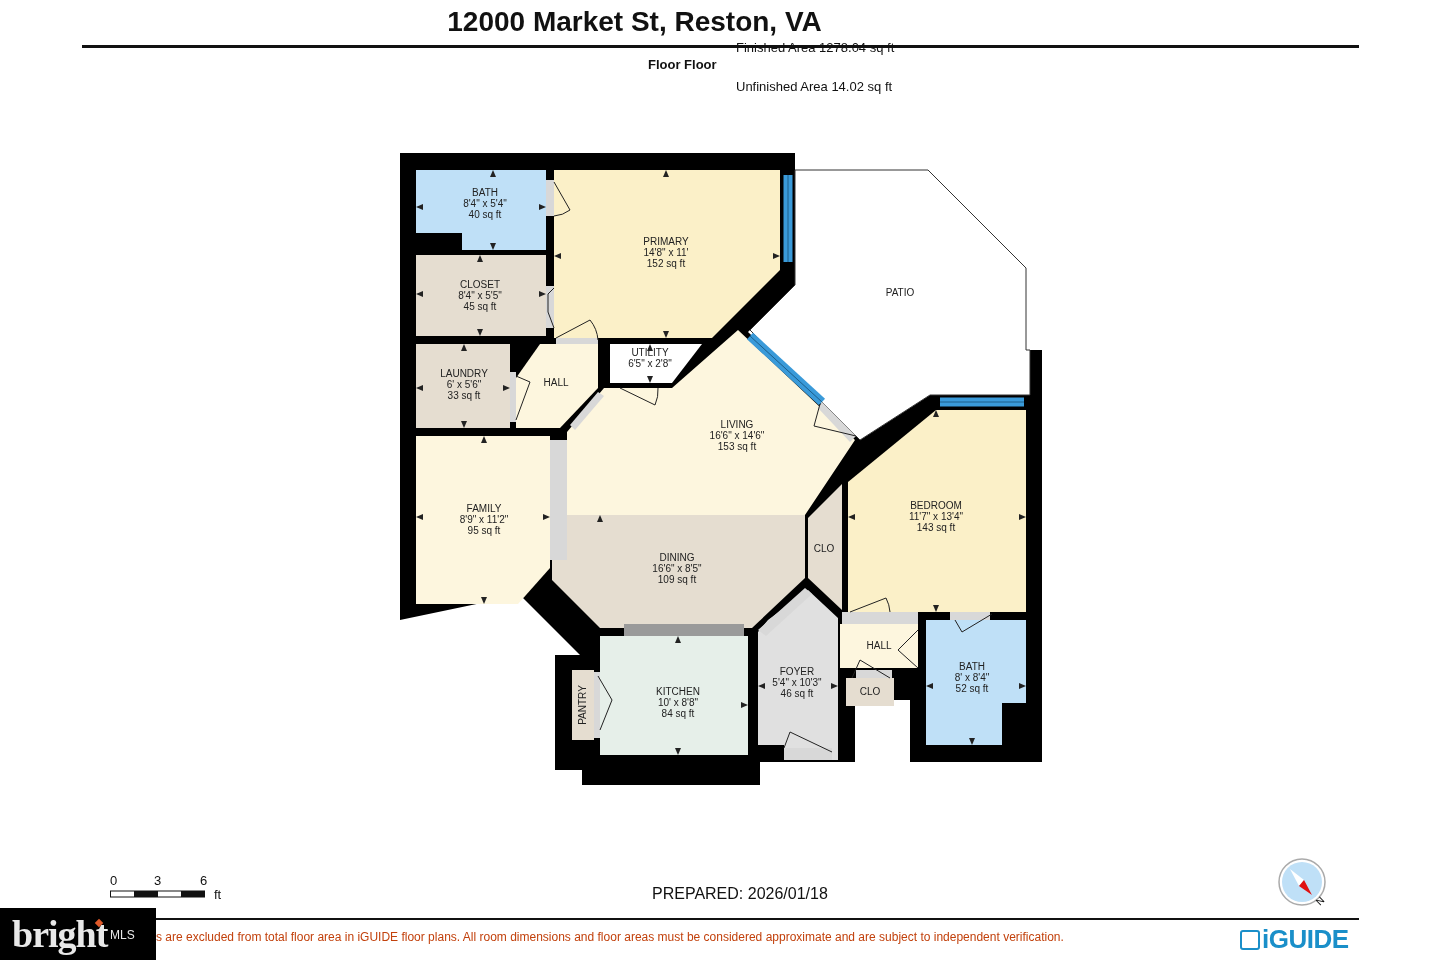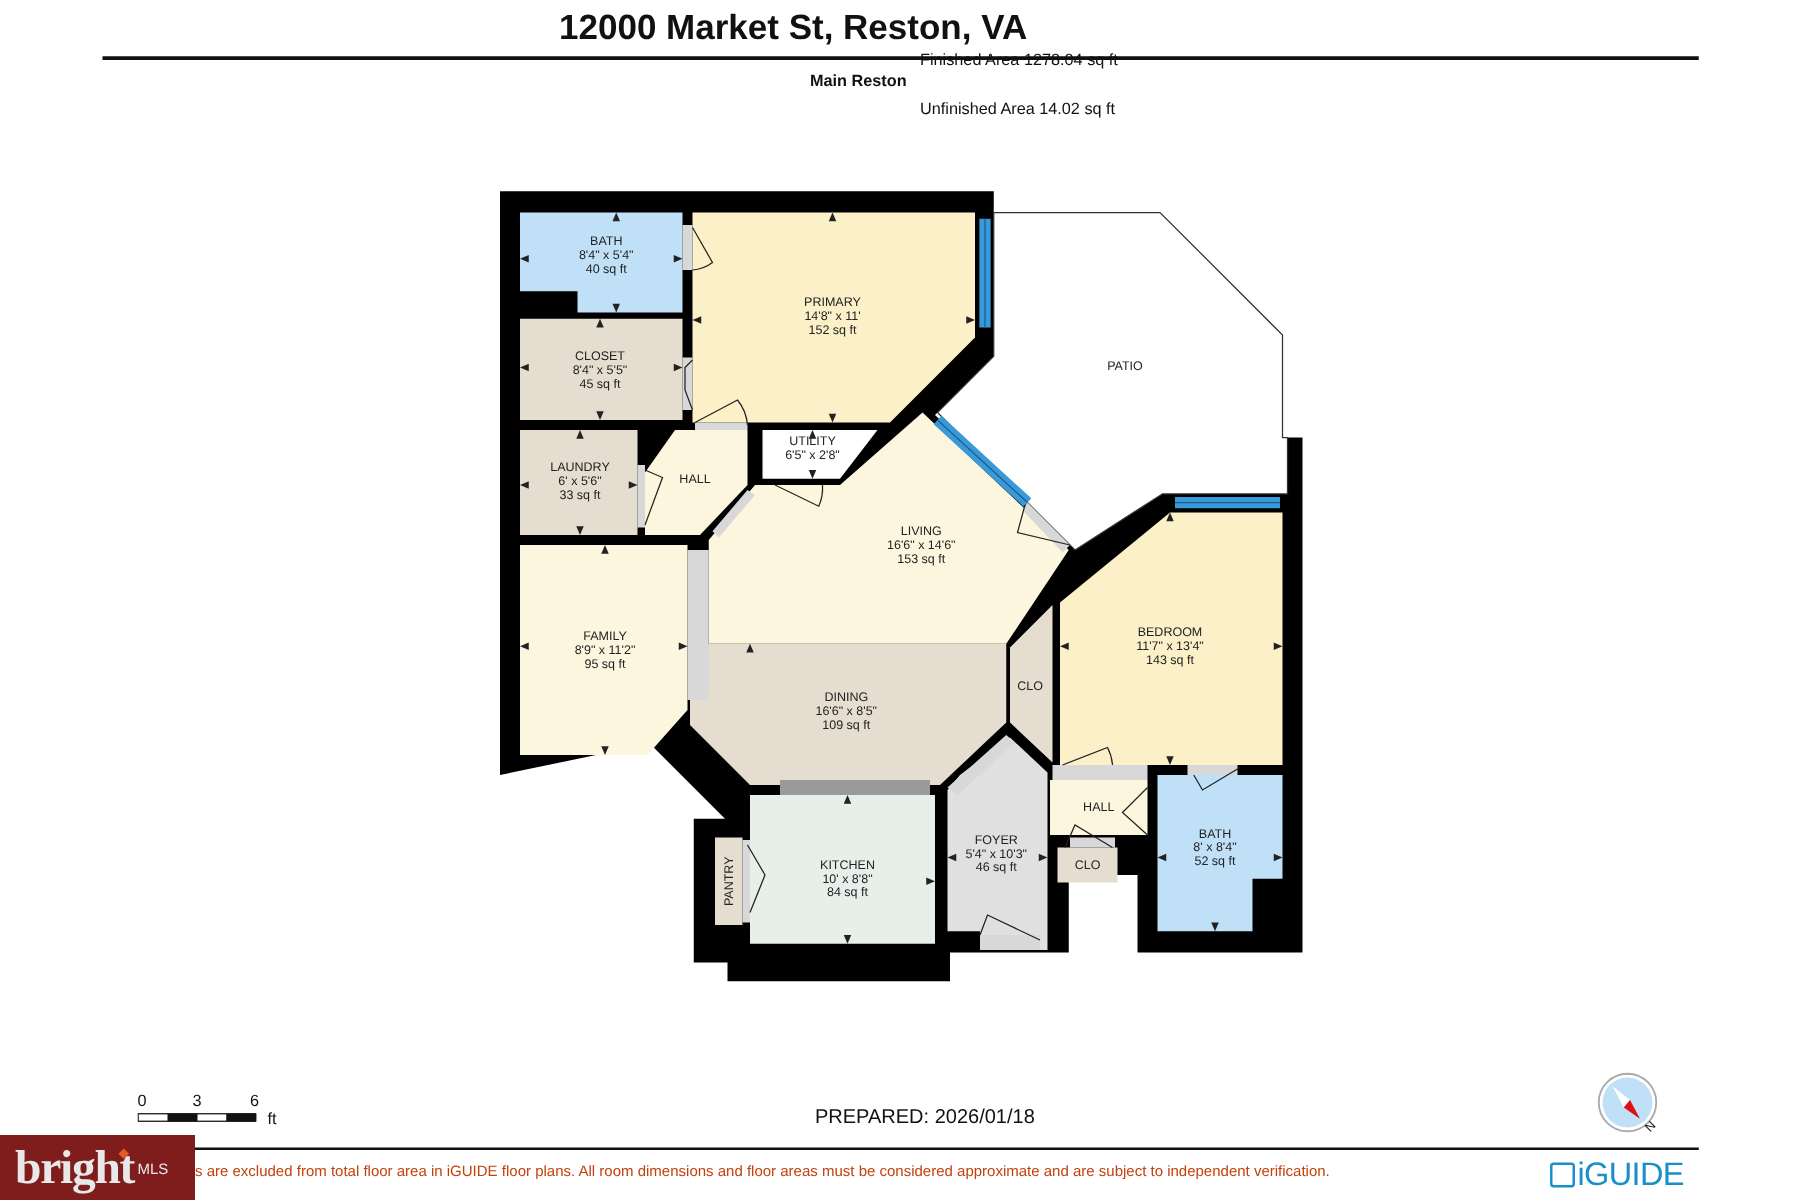--- a/index.html
+++ b/index.html
@@ -13,34 +13,34 @@
     .area-line.l1 { top: 40px; }
     .area-line.l2 { top: 79px; text-align: center; }
     .plan { position: absolute; left: 0; top: 0; }
     .rlabel { font-family: "Liberation Sans", sans-serif; font-size: 10px; fill: #222; text-anchor: middle; }
     .scale { position: absolute; left: 110px; top: 873px; }
     .scale-nums { position: absolute; left: 110px; top: 873px; font-size: 13px; width: 110px; height: 16px; }
     .scale-nums span { position: absolute; }
     .scale-unit { position: absolute; left: 214px; top: 887px; font-size: 13px; text-align: center; }
     .prepared { position: absolute; left: 652px; top: 885px; font-size: 16px; }
     .disclaimer { position: absolute; left: 156px; top: 930px; font-size: 12px; color: #c2410c; }
-    .bright { position: absolute; left: 0; top: 908px; width: 156px; height: 52px; background: #7f1d1d; color: #e6e6e6; }
+    .bright { position: absolute; left: 0; top: 908px; width: 156px; height: 52px; background: #000000; color: #e6e6e6; }
     .bright .b1 { position: absolute; left: 12px; top: 4px; font-family: "Liberation Serif", serif; font-size: 38px; font-weight: bold; letter-spacing: -1px; color: #e8e8e8; }
     .bright .b2 { position: absolute; left: 110px; top: 20px; font-size: 12px; color: #e8e8e8; }
     .bright .dot { position: absolute; left: 96px; top: 12px; width: 6px; height: 6px; background: #e05a2a; transform: rotate(45deg); }
-    .iguide { position: absolute; left: 1240px; top: 924px; font-size: 26px; color: #1a8fc9; letter-spacing: -0.5px; }
+    .iguide { position: absolute; left: 1240px; top: 924px; font-size: 26px; color: #1a8fc9; letter-spacing: -0.5px; font-weight: bold; }
     .iguide .logo-box { display: inline-block; width: 16px; height: 16px; border: 2px solid #1a8fc9; border-radius: 3px; vertical-align: -2px; margin-right: 2px; position: relative; }
     .compass { position: absolute; left: 1276px; top: 857px; }
   </style>
 </head>
 <body>
 
 <div class="title">12000 Market St, Reston, VA</div>
 <div class="rule top"></div>
-<div class="floor-label">Main Reston</div>
+<div class="floor-label">Floor Floor</div>
 <div class="area-line l1">Finished Area 1278.04 sq ft</div>
 <div class="area-line l2">Unfinished Area 14.02 sq ft</div>
 
 <svg class="plan" width="1440" height="860" viewBox="0 0 1440 860" xmlns="http://www.w3.org/2000/svg">
 
   <g>
     <polygon fill="#000" points="400,153 795,153 795,285 748,332 860,440 930,395 1030,395 1030,350 1042,350 1042,762 910,762 910,700 855,700 855,762 760,762 760,785 582,785 582,770 555,770 555,655 580,655 520,595 400,620"></polygon>
   </g>
 
   <g>

